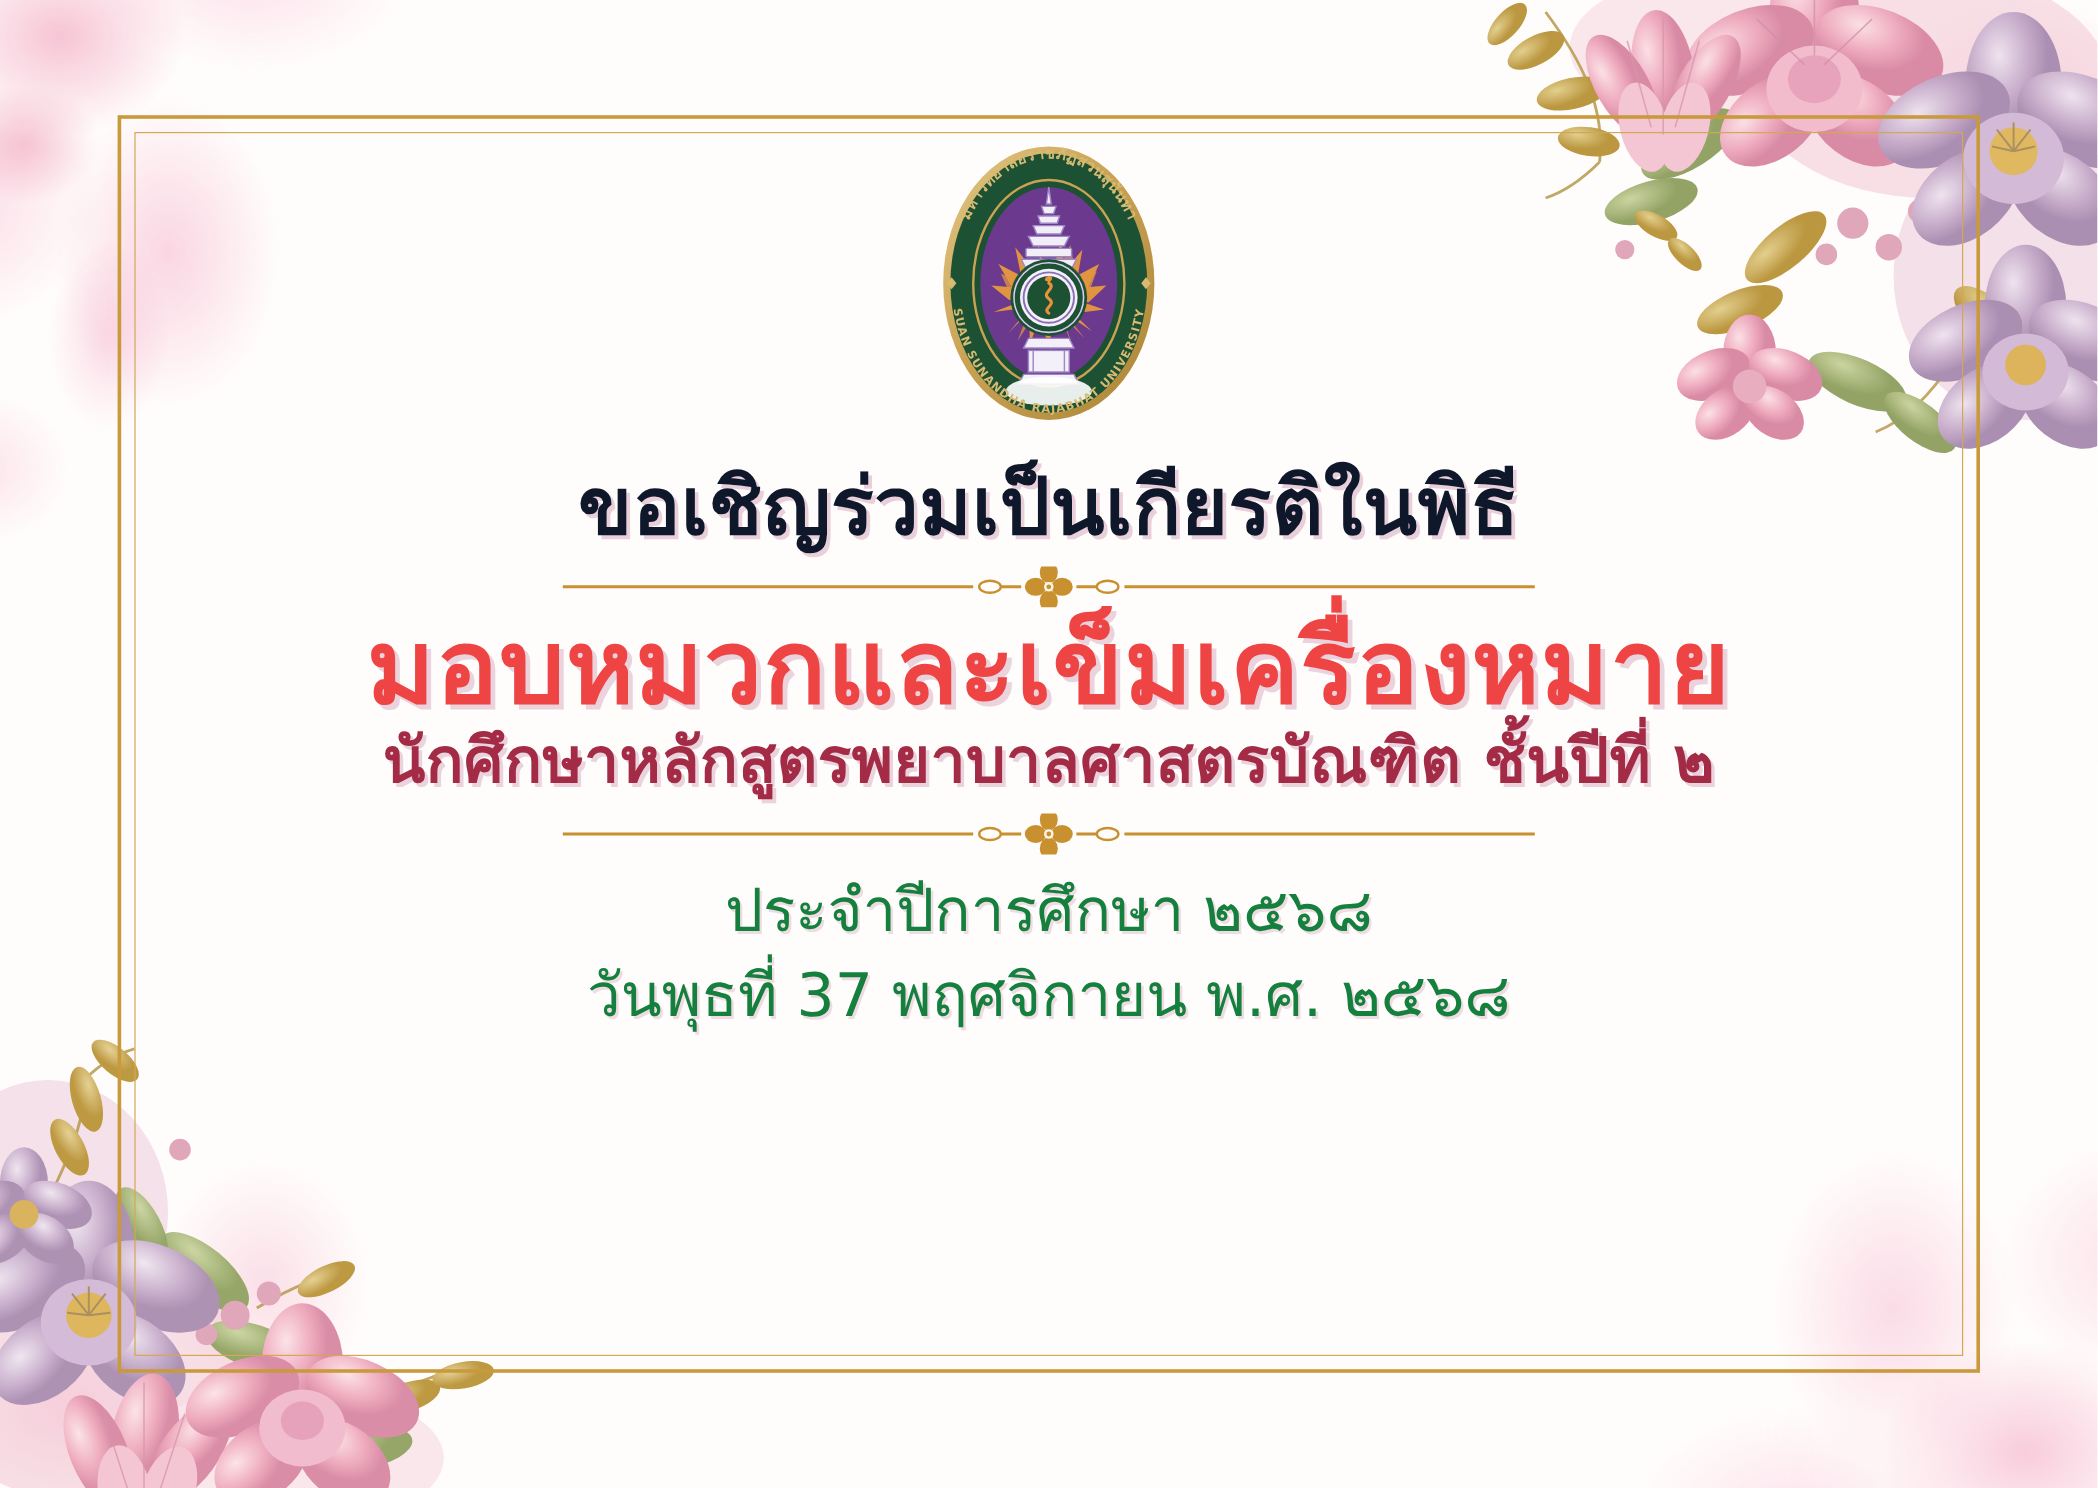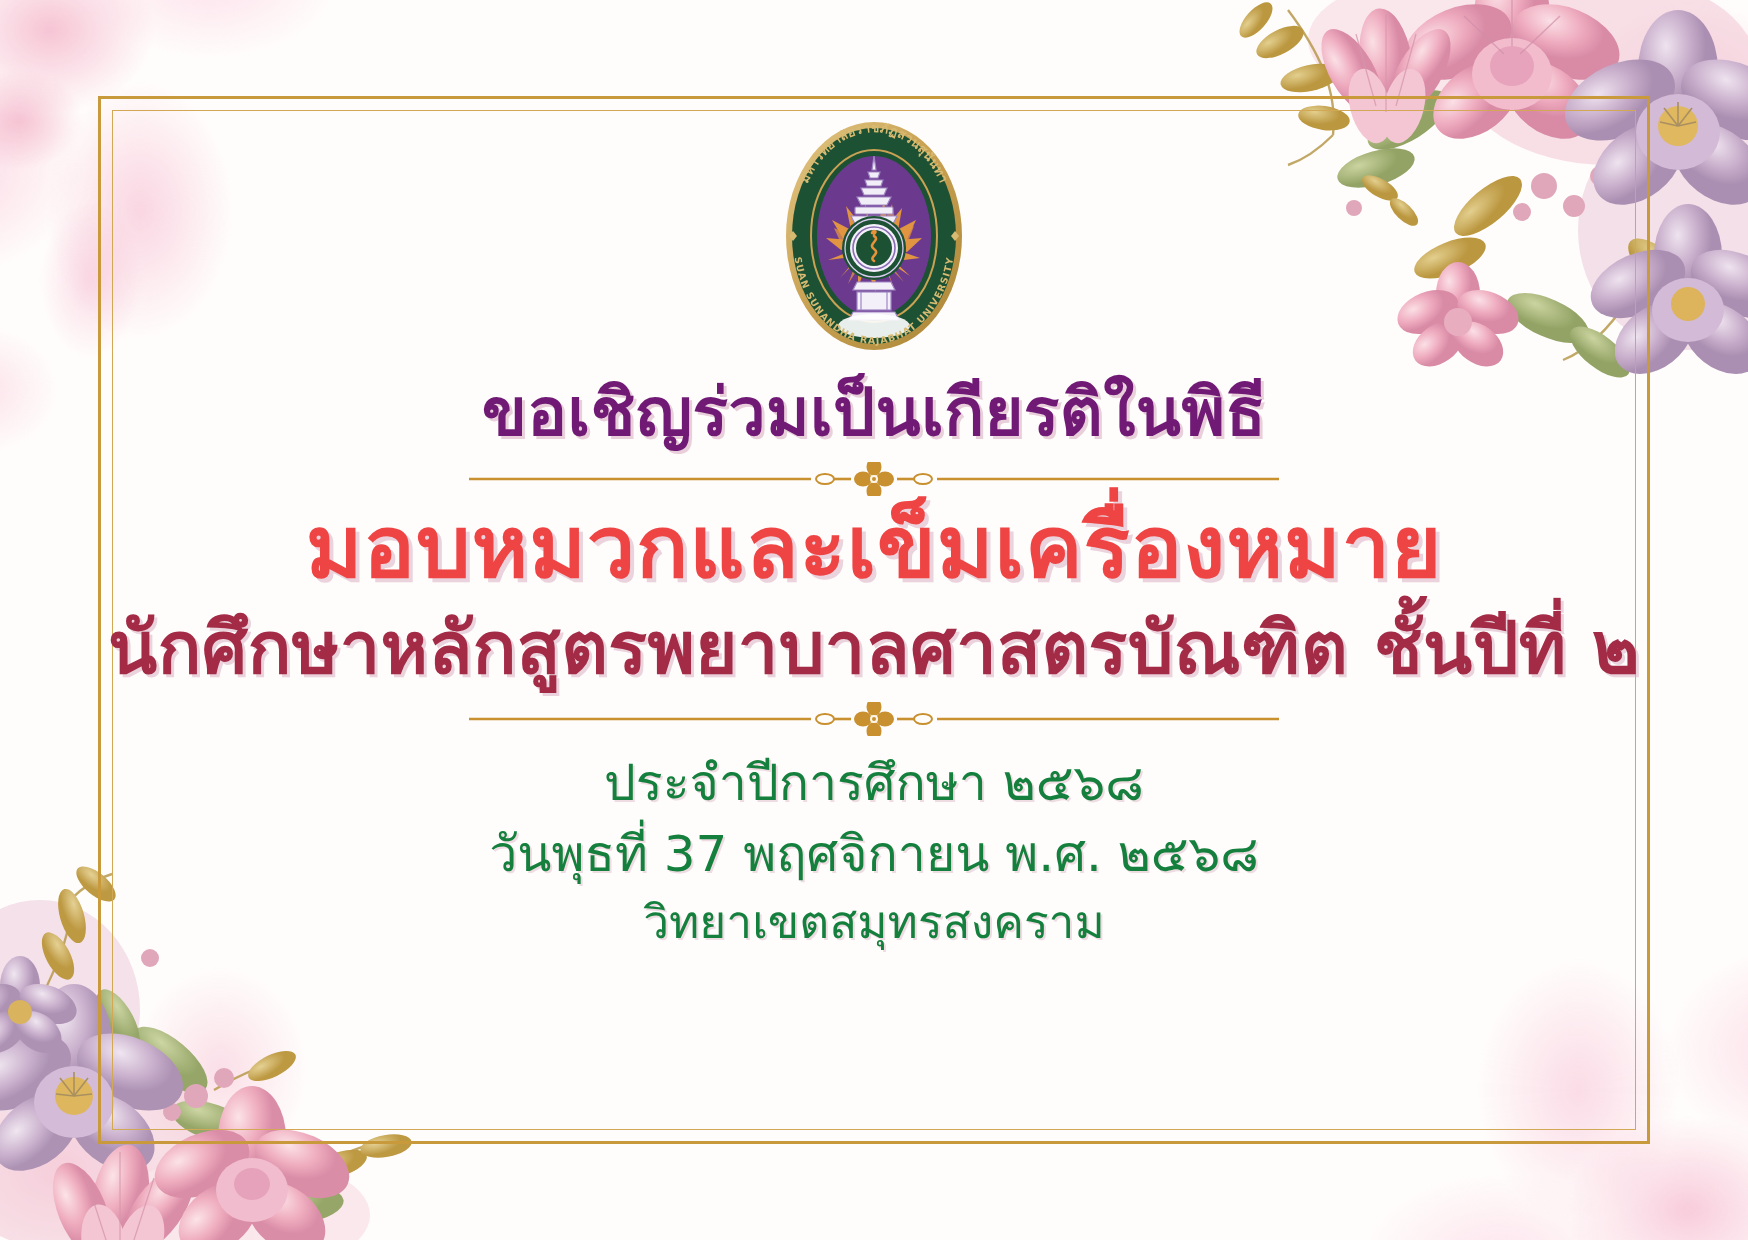--- a/index.html
+++ b/index.html
@@ -89,25 +89,25 @@
   }
 
   .emblem-wrap {
     margin-top: 120px;
     width: 210px;
     height: 232px;
   }
   .emblem-wrap svg { display: block; width: 210px; height: 232px; }
 
   .heading-1 {
-    margin-top: 26px;
+    margin-top: 36px;
     font-size: 66px;
     line-height: 1.06;
     font-weight: 700;
-    color: #701a75;
+    color: #0f172a;
     letter-spacing: .5px;
     text-shadow: 3px 3px 0 rgba(214,170,190,.55);
     font-family: "DejaVu Sans", "Liberation Sans", sans-serif;
   }
 
   .divider {
     margin: 14px 0 6px;
     width: 830px;
     height: 34px;
     display: flex;
@@ -119,22 +119,22 @@
   .heading-2 {
     font-size: 86px;
     line-height: 1.06;
     font-weight: 700;
     color: #ef4444;
     letter-spacing: 1px;
     text-shadow: 4px 4px 0 rgba(214,170,190,.5);
   }
 
   .heading-3 {
-    margin-top: 16px;
-    font-size: 72px;
+    margin-top: 4px;
+    font-size: 52px;
     line-height: 1.1;
     font-weight: 700;
     color: #a32b46;
     letter-spacing: .4px;
     text-shadow: 3px 3px 0 rgba(214,170,190,.5);
   }
 
   .body-line {
     font-size: 50px;
     line-height: 1.42;
@@ -570,17 +570,16 @@
           <ellipse cx="426" cy="17" rx="9" ry="7.5"></ellipse>
         </g>
         <circle cx="415" cy="17" r="4" fill="#fdf6e8"></circle>
         <circle cx="415" cy="17" r="2" fill="#c8902f"></circle>
       </svg>
     </div>
 
     <div class="body-block">
       <div class="body-line">ประจำปีการศึกษา ๒๕๖๘</div>
       <div class="body-line">วันพุธที่ 37 พฤศจิกายน พ.ศ. ๒๕๖๘</div>
-      <div class="body-line small">วิทยาเขตสมุทรสงคราม</div>
     </div>
 
   </div>
 </div>
 
 </body></html>

